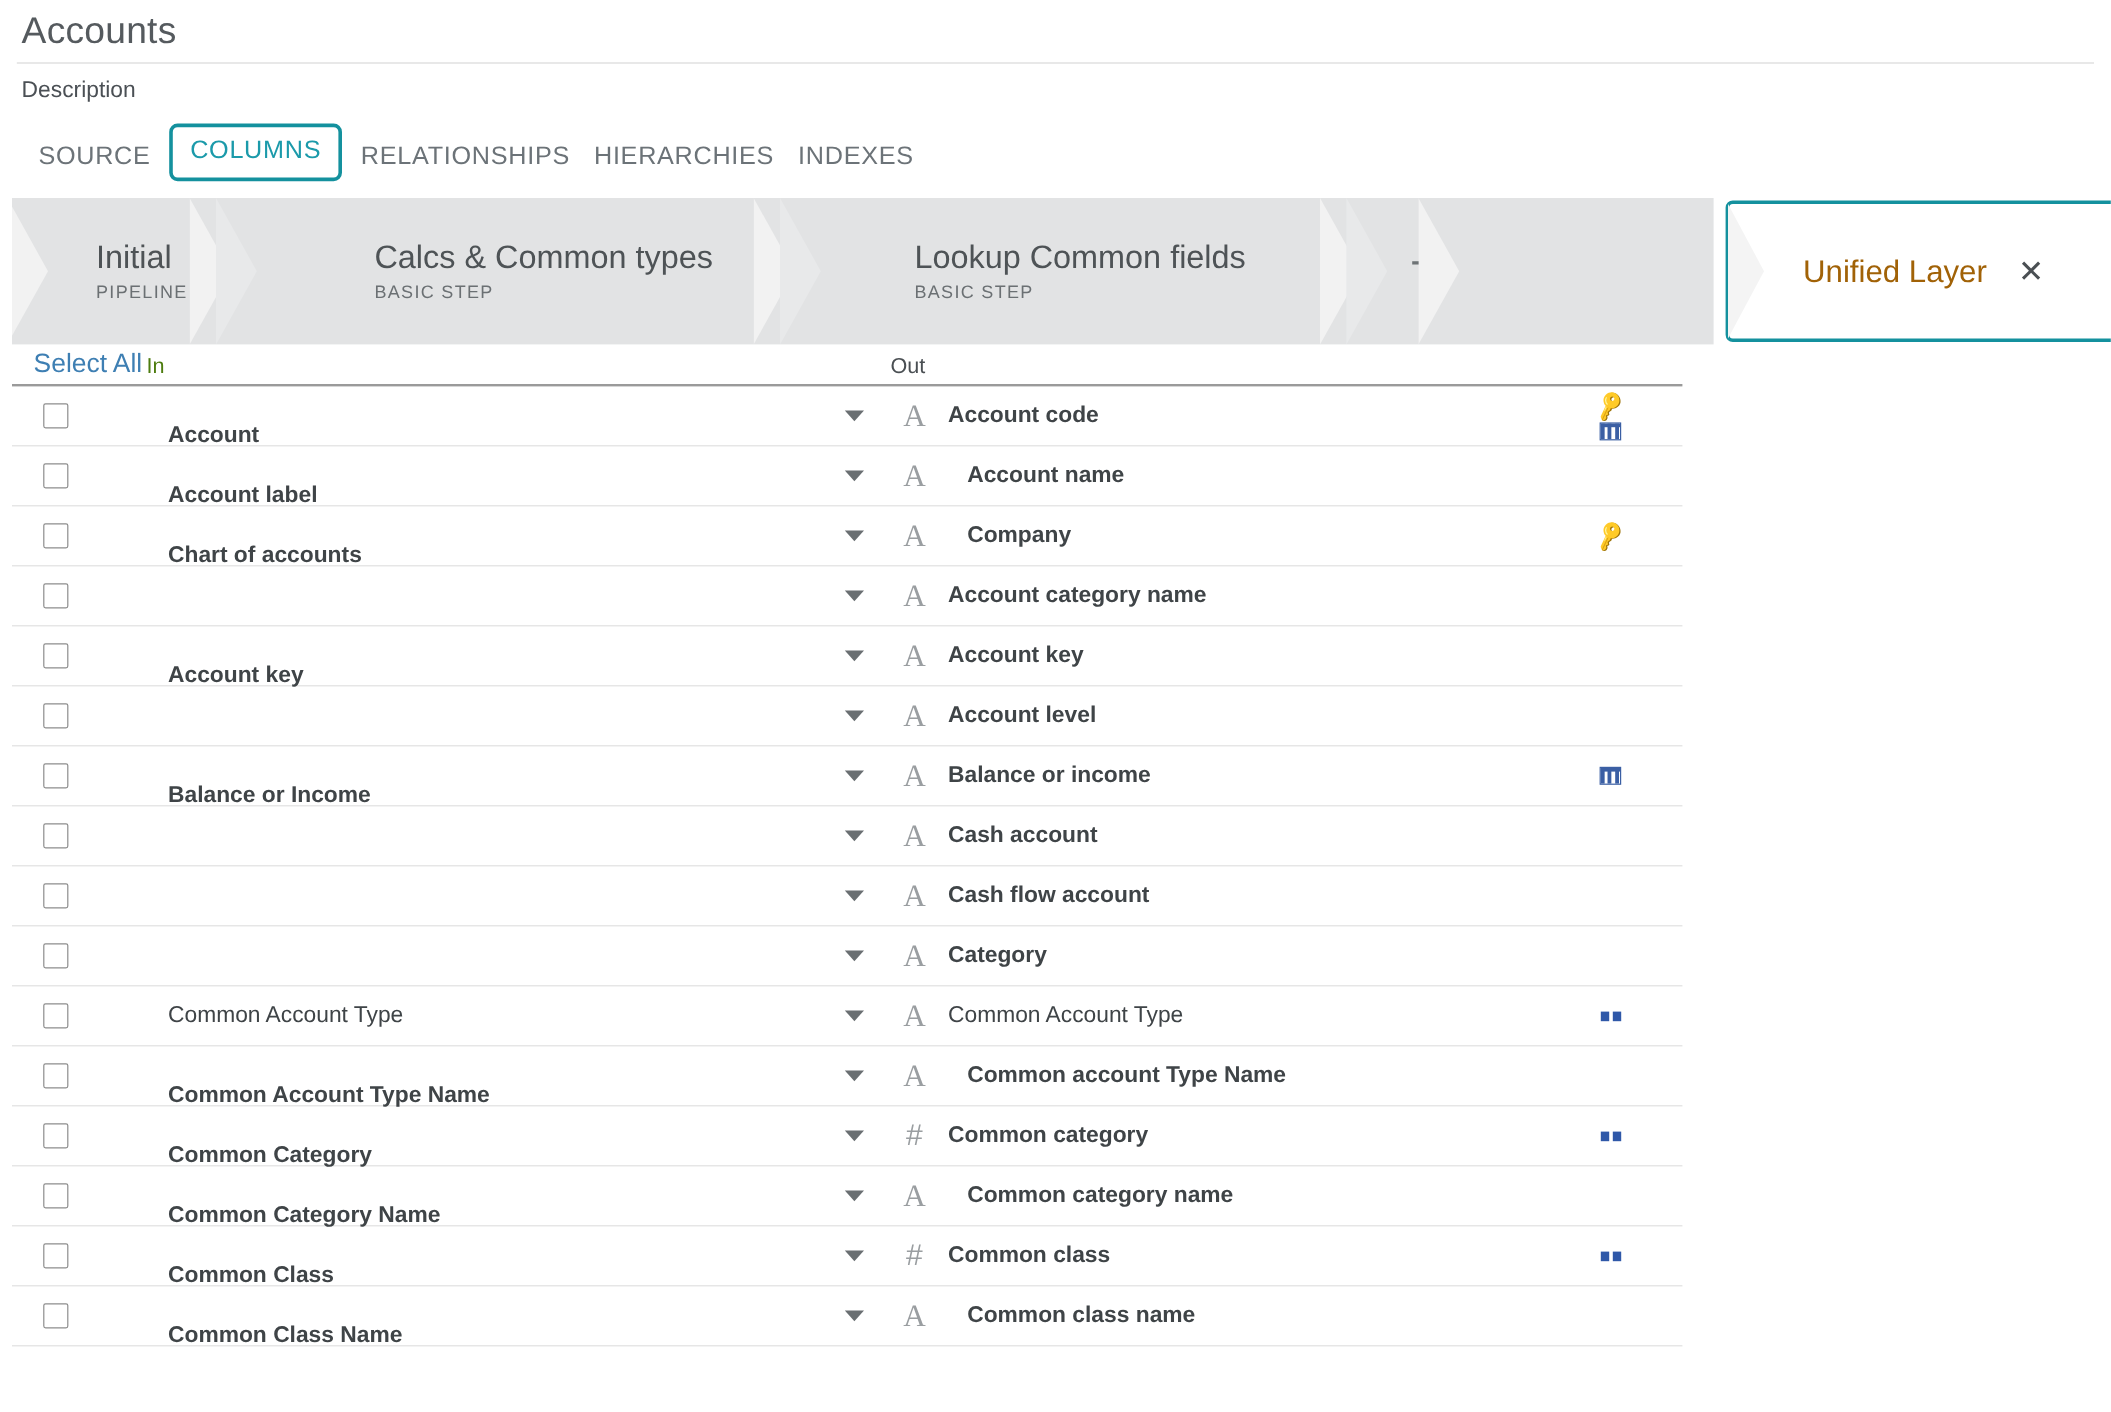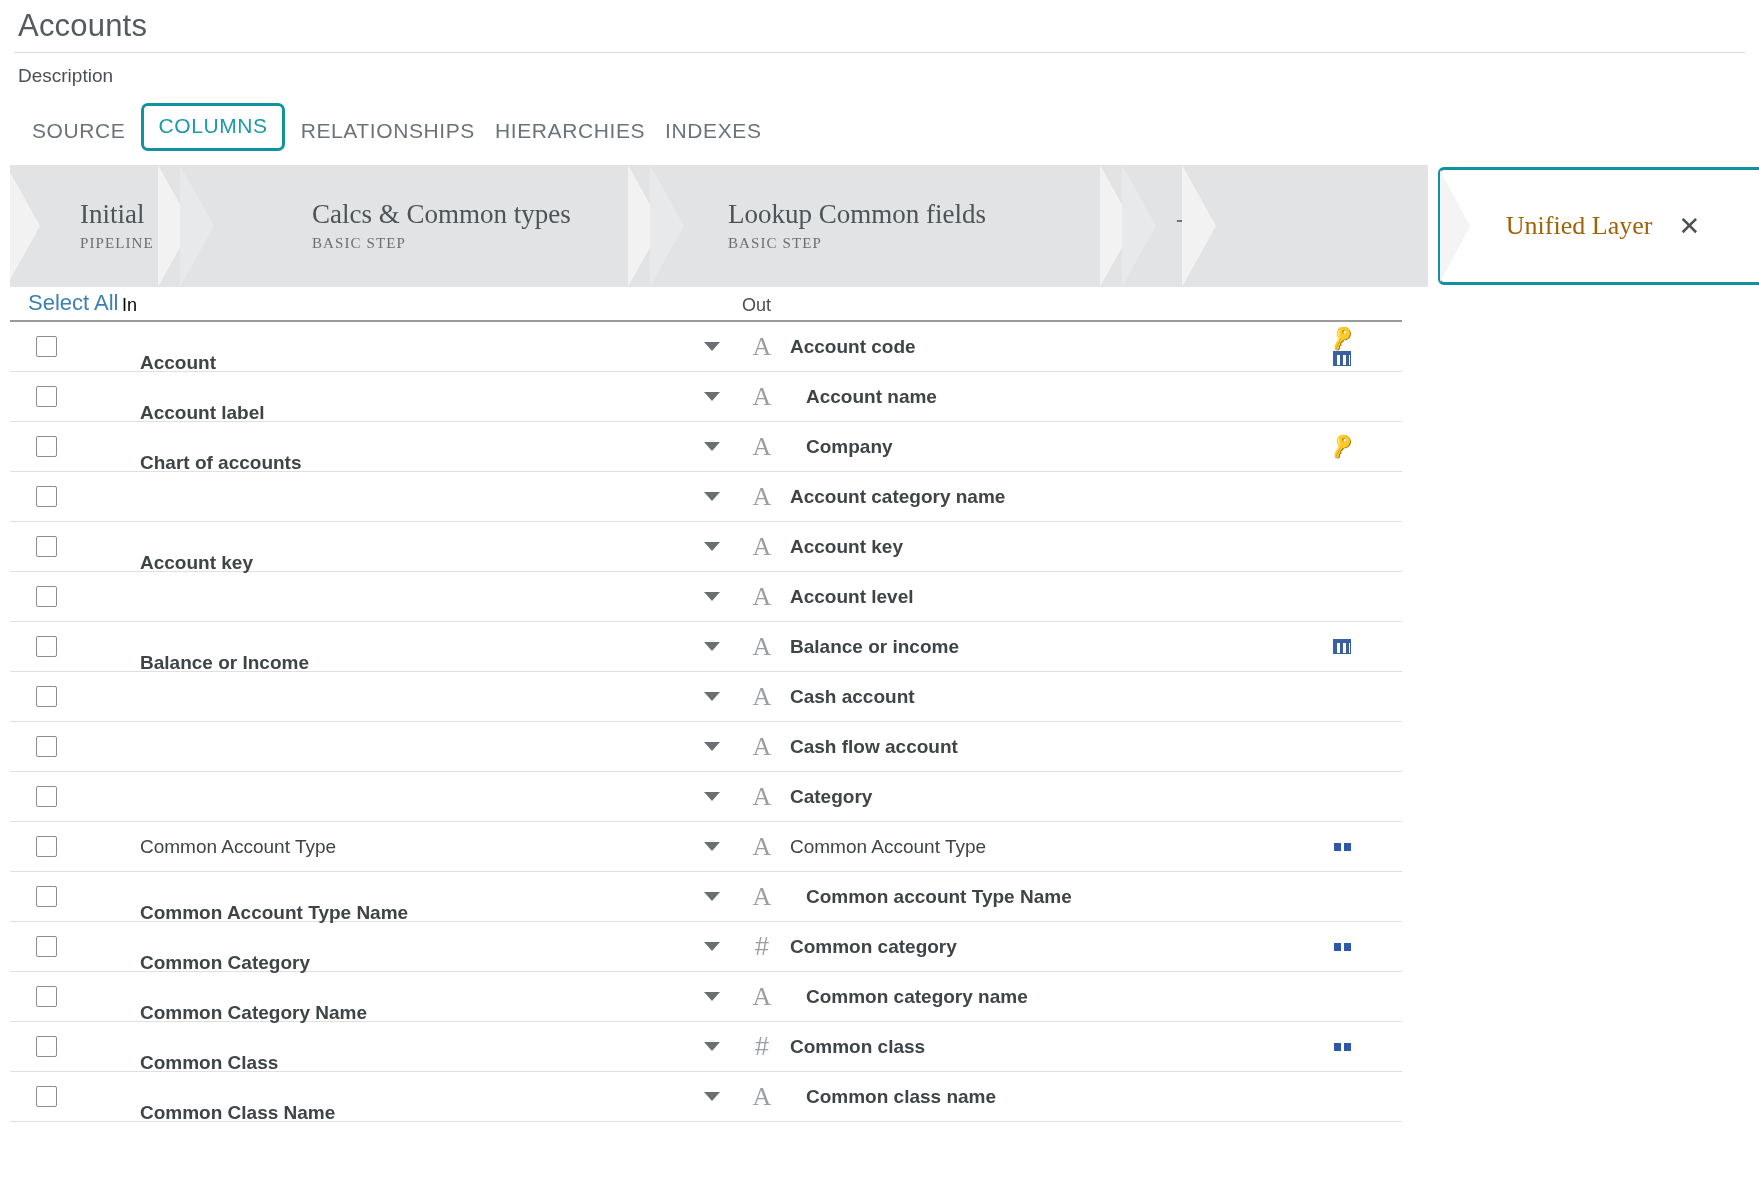--- a/index.html
+++ b/index.html
@@ -58,21 +58,20 @@
     padding: 8px 14px 10px 14px;
     margin: 0 6px;
     background: #fff;
   }
 
   
   .pipeline-wrap {
     margin: 14px 12px 0 10px;
     position: relative;
     height: 117px;
-    font-family: Liberation Serif, serif;
   }
   .pipeline {
     position: absolute;
     left: 0; top: 0;
     width: 1418px;
     height: 122px;
     background: #e2e3e4;
     overflow: hidden;
   }
   .chev {
@@ -151,21 +150,21 @@
   .lh-select {
     width: 112px;
     font-size: 22px;
     color: #3e7fb3;
     padding-left: 18px;
     cursor: pointer;
   }
   .lh-in {
     width: 620px;
     font-size: 18px;
-    color: #000000;
+    color: #4d7c0f;
   }
   .lh-out {
     font-size: 18px;
     color: #4a4f53;
   }
 
   .row {
     display: flex;
     align-items: center;
     height: 50px;
@@ -297,21 +296,21 @@
         <div class="sub">BASIC STEP</div>
       </div>
 
       <div class="sep" style="left:618px;">
         <svg width="60" height="122" viewBox="0 0 60 122">
           <path d="M0,0 L34,61 L0,122 Z" fill="#f2f2f2"></path>
           <path d="M22,0 L56,61 L22,122 Z" fill="#e8e9ea"></path>
         </svg>
       </div>
 
-      <div class="chev" style="left:656px;">
+      <div class="chev" style="left:690px;">
         <div class="nm">Lookup Common fields</div>
         <div class="sub">BASIC STEP</div>
       </div>
 
       <div class="sep" style="left:1090px;">
         <svg width="60" height="122" viewBox="0 0 60 122">
           <path d="M0,0 L34,61 L0,122 Z" fill="#f2f2f2"></path>
           <path d="M22,0 L56,61 L22,122 Z" fill="#e8e9ea"></path>
         </svg>
       </div>

